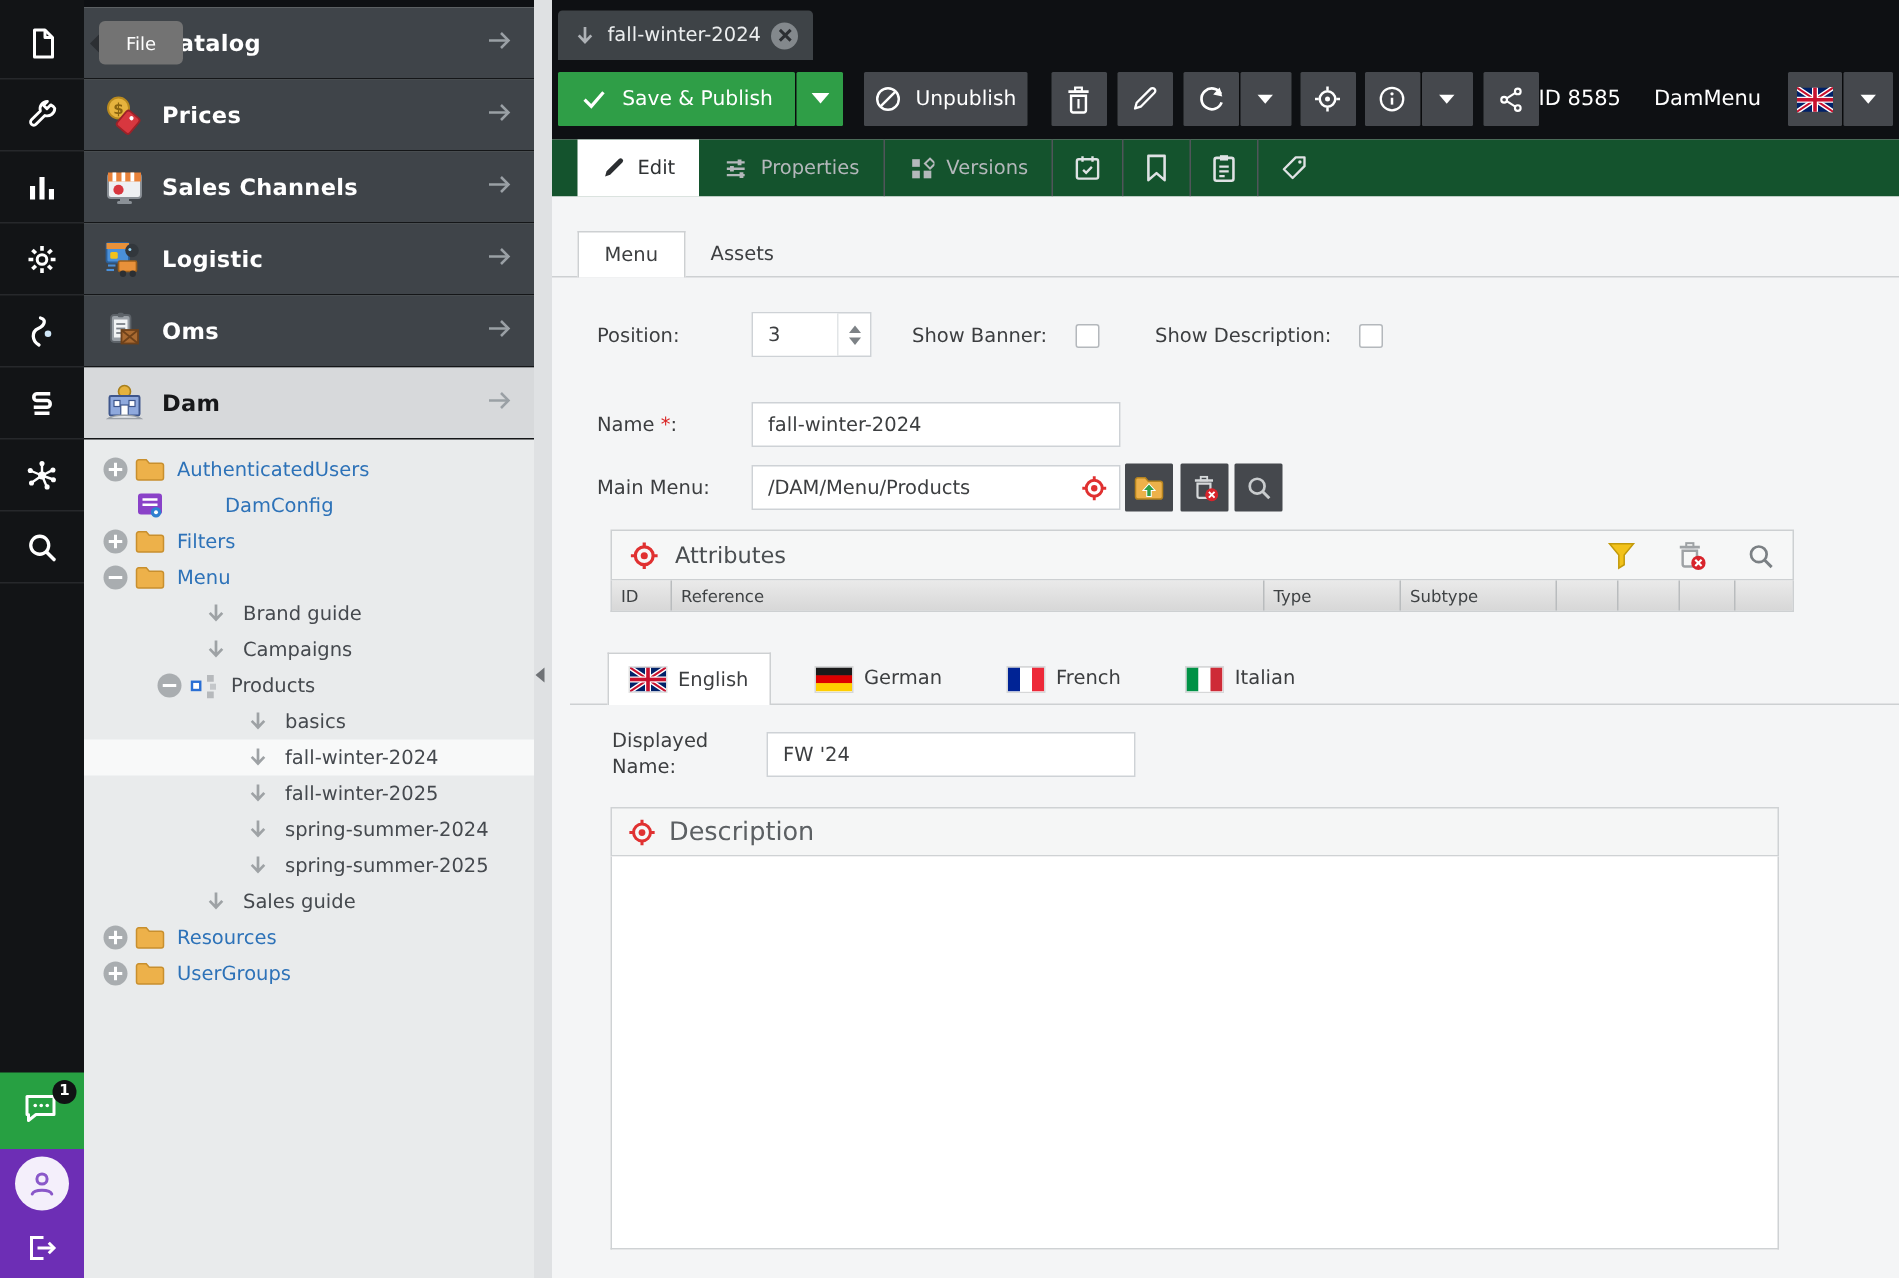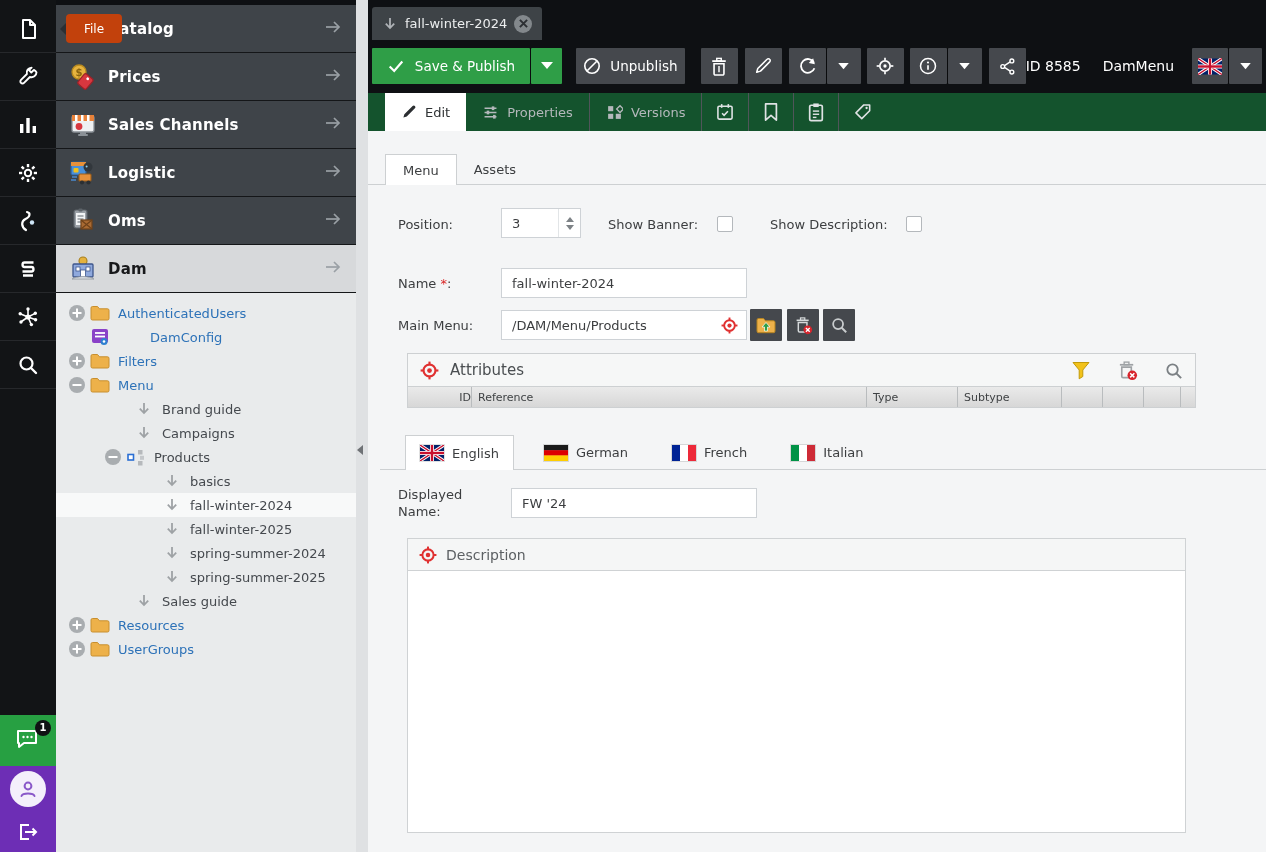--- a/index.html
+++ b/index.html
@@ -22,21 +22,21 @@
   .panel { position:absolute; left:56px; top:0; width:300px; height:852px; background:#e9ebec; }
   .panel-topstrip { height:5px; background:#0e1013; }
   .acc-item { height:48px; border-bottom:1px solid #141618; background:#3f4449; display:flex; align-items:center; padding:0 12px; cursor:pointer; }
   .acc-item.active { background:#d7d9db; }
   .acc-ico { width:30px; height:30px; margin-right:10px; flex:0 0 30px; }
   .acc-lbl { flex:1; color:#fff; font-size:15px; font-weight:bold; letter-spacing:.2px; }
   .acc-item.active .acc-lbl { color:#17181a; }
   .acc-arrow { color:#9aa0a5; }
 
   
-  .tooltip { position:absolute; left:10px; top:14px; width:56px; height:29px; background:#c2410c; border-radius:4px; color:#fff; font-size:12px; display:flex; align-items:center; justify-content:center; z-index:9; }
+  .tooltip { position:absolute; left:10px; top:14px; width:56px; height:29px; background:#737373; border-radius:4px; color:#fff; font-size:12px; display:flex; align-items:center; justify-content:center; z-index:9; }
   .tooltip:before { content:""; position:absolute; left:-6px; top:9px; border:6px solid transparent; border-right-color:#2c2f33; border-left:none; }
 
   
   .tree { padding-top:8px; }
   .trow { display:flex; align-items:center; height:24px; font-size:13px; cursor:pointer; }
   .trow.sel { background:#f8f9f9; }
   .d0 { padding-left:12px; } .dc { padding-left:32px;gap:32px; } .d1 { padding-left:76px; } .dp { padding-left:48px; } .d2 { padding-left:104px; }
   .texp { width:20px; height:18px; display:flex; align-items:center; justify-content:flex-start; flex:0 0 20px; }
   .tico { width:24px; display:flex; align-items:center; justify-content:center; flex:0 0 24px; }
   .tlbl { margin-left:6px; color:#45494e; white-space:nowrap; }
@@ -94,24 +94,24 @@
   .gcell { border-right:1px solid #b9bcbe; font-size:11px; color:#3f4244; display:flex; align-items:center; padding-left:6px; }
 
   .langtabs { position:absolute; left:37px; top:304px; height:35px; display:flex; z-index:2; }
   .langline { position:absolute; left:12px; top:338px; width:886px; height:1px; background:#cdd0d2; }
   .ltab { display:flex; align-items:center; gap:8px; padding:0 14px; font-size:13px; color:#3c3e40; margin-right:16px; cursor:pointer; }
   .ltab.active { background:#fff; border:1px solid #cdd0d2; border-bottom:none; height:35px; }
   .flag { width:24px; height:16px; display:block; flex:0 0 24px; box-shadow:0 0 0 1px rgba(0,0,0,.12); }
 
   .dpanel { position:absolute; left:39px; top:407px; width:779px; }
   .dpanel-h { height:33px; background:#f5f6f6; border:1px solid #cfd2d4; display:flex; align-items:center; padding:0 11px; gap:9px; }
-  .dpanel-title { font-size:14px; color:#5c6063; }
+  .dpanel-title { font-size:17px; color:#5c6063; }
   .dpanel-body { height:262px; background:#fff; border:1px solid #cfd2d4; border-top:none; }
 
-  .dn-label { position:absolute; left:30px; top:355px; font-size:13px; color:#3c3e40; line-height:17px; }
+  .dn-label { position:absolute; left:40px; top:355px; font-size:13px; color:#3c3e40; line-height:17px; }
 </style>
 </head>
 <body>
 
 <div class="app">
 
   <div class="rail">
     <div class="rail-btn">
       <svg width="24" height="24" viewBox="0 0 24 24">
           <path d="M7 3h7l5 5v13H7z" fill="none" stroke="#fff" stroke-width="2" stroke-linejoin="round"></path>
@@ -819,21 +819,21 @@
               </svg>
           </span>
           <span class="hicon">
             <svg width="19" height="19" viewBox="0 0 20 20">
                 <circle cx="9" cy="9" r="5.5" fill="none" stroke="#7b8084" stroke-width="1.9"></circle>
                 <line x1="13" y1="13" x2="18" y2="18" stroke="#7b8084" stroke-width="2.1"></line>
               </svg>
           </span>
         </div>
         <div class="agrid">
-          <div class="gcell" style="width:64px;justify-content:flex-end;">
+          <div class="gcell" style="width:40px;">
               <span>ID</span>
             </div>
           <div class="gcell" style="width:395px;">
               <span>Reference</span>
             </div>
           <div class="gcell" style="width:91px;">
               <span>Type</span>
             </div>
           <div class="gcell" style="width:104px;">
               <span>Subtype</span>

